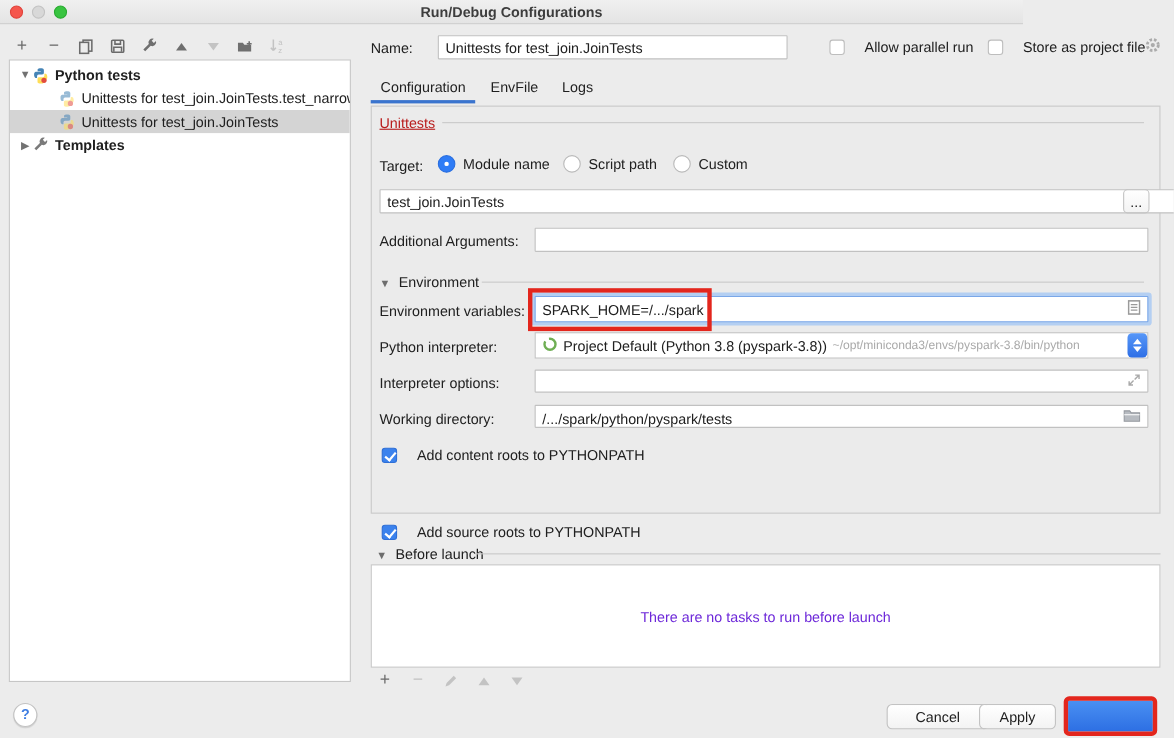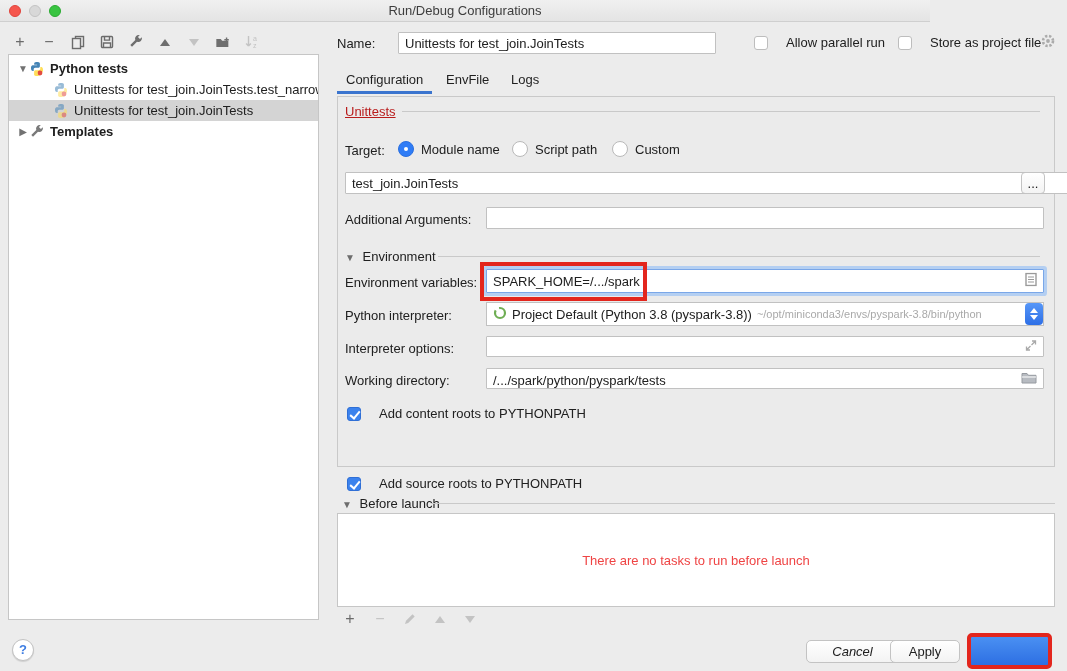--- a/index.html
+++ b/index.html
@@ -2,21 +2,21 @@
 <html><head>
 <meta charset="utf-8">
 <style>
   * { margin:0; padding:0; box-sizing:border-box; }
   html,body { width:1067px; height:671px; }
   body { font-family:"Liberation Sans", sans-serif; font-size:13px; color:#202020;
          background:#ececec; position:relative; overflow:hidden; }
 
   
   .titlebar { position:absolute; left:0; top:0; width:930px; height:22px;
-              background:linear-gradient(#f0f0f0,#e4e4e4); border-bottom:1px solid #cfcfcf; }
+              background:linear-gradient(#f0f0f0,#e4e4e4); border-bottom:1px solid #cfcfcf;font-weight:bold; }
   .light { position:absolute; top:5px; width:12px; height:12px; border-radius:50%; }
   .light.red   { left:9px;  background:#f5564d; border:1px solid #e0443c; }
   .light.gray  { left:29px; background:#d8d8d8; border:1px solid #c3c3c3; }
   .light.green { left:49px; background:#39c441; border:1px solid #2aab31; }
   .title { position:absolute; left:0; right:0; top:3px; text-align:center; color:#3d3d3d; }
 
   
   .lt-toolbar { position:absolute; left:12px; top:31px; height:22px; display:flex; align-items:center; gap:13px; }
   .ticon { width:16px; height:16px; display:flex; align-items:center; justify-content:center;
            color:#6b6b6b; font-size:16px; line-height:16px; }
@@ -87,25 +87,25 @@
              margin-left:2px; display:flex; flex-direction:column; align-items:center; justify-content:center; gap:2px; flex:0 0 18px; }
   .spup { width:0; height:0; border-left:4px solid transparent; border-right:4px solid transparent; border-bottom:5px solid #fff; }
   .spdn { width:0; height:0; border-left:4px solid transparent; border-right:4px solid transparent; border-top:5px solid #fff; }
   .opt-input { top:336px; height:21px; }
   .wd-input { top:368px; height:21px; display:flex; align-items:flex-end; padding:0 6px; }
   .tail-icon { position:absolute; right:6px; top:50%; transform:translateY(-50%); }
 
   
   .tasks { position:absolute; left:337px; top:513px; width:718px; height:94px;
            background:#fff; border:1px solid #c6c6c6; display:flex; align-items:center; justify-content:center; }
-  .tasks span { color:#ef4444; }
+  .tasks span { color:#6d28d9; }
   .bl-toolbar { position:absolute; left:342px; top:611px; display:flex; align-items:center; gap:14px; }
 
   
-  .cancel { position:absolute; left:806px; top:640px; width:93px;font-style:italic; }
+  .cancel { position:absolute; left:806px; top:640px; width:93px; }
   .apply  { position:absolute; left:890px; top:640px; width:70px; }
   .ok { position:absolute; left:974px; top:640px; width:70px; height:23px; border-radius:5px;
         background:linear-gradient(#4a90f2,#2d6fe3); border:1px solid #2a67d4; color:#fff;
         font-size:13px; font-family:"Liberation Sans", sans-serif; }
 
   
   .redbox { position:absolute; border:4px solid #e3261d; }
   .redbox.env { left:480px; top:262px; width:167px; height:39px; }
   .redbox.ok  { left:967px; top:633px; width:85px; height:36px; }
 </style>

